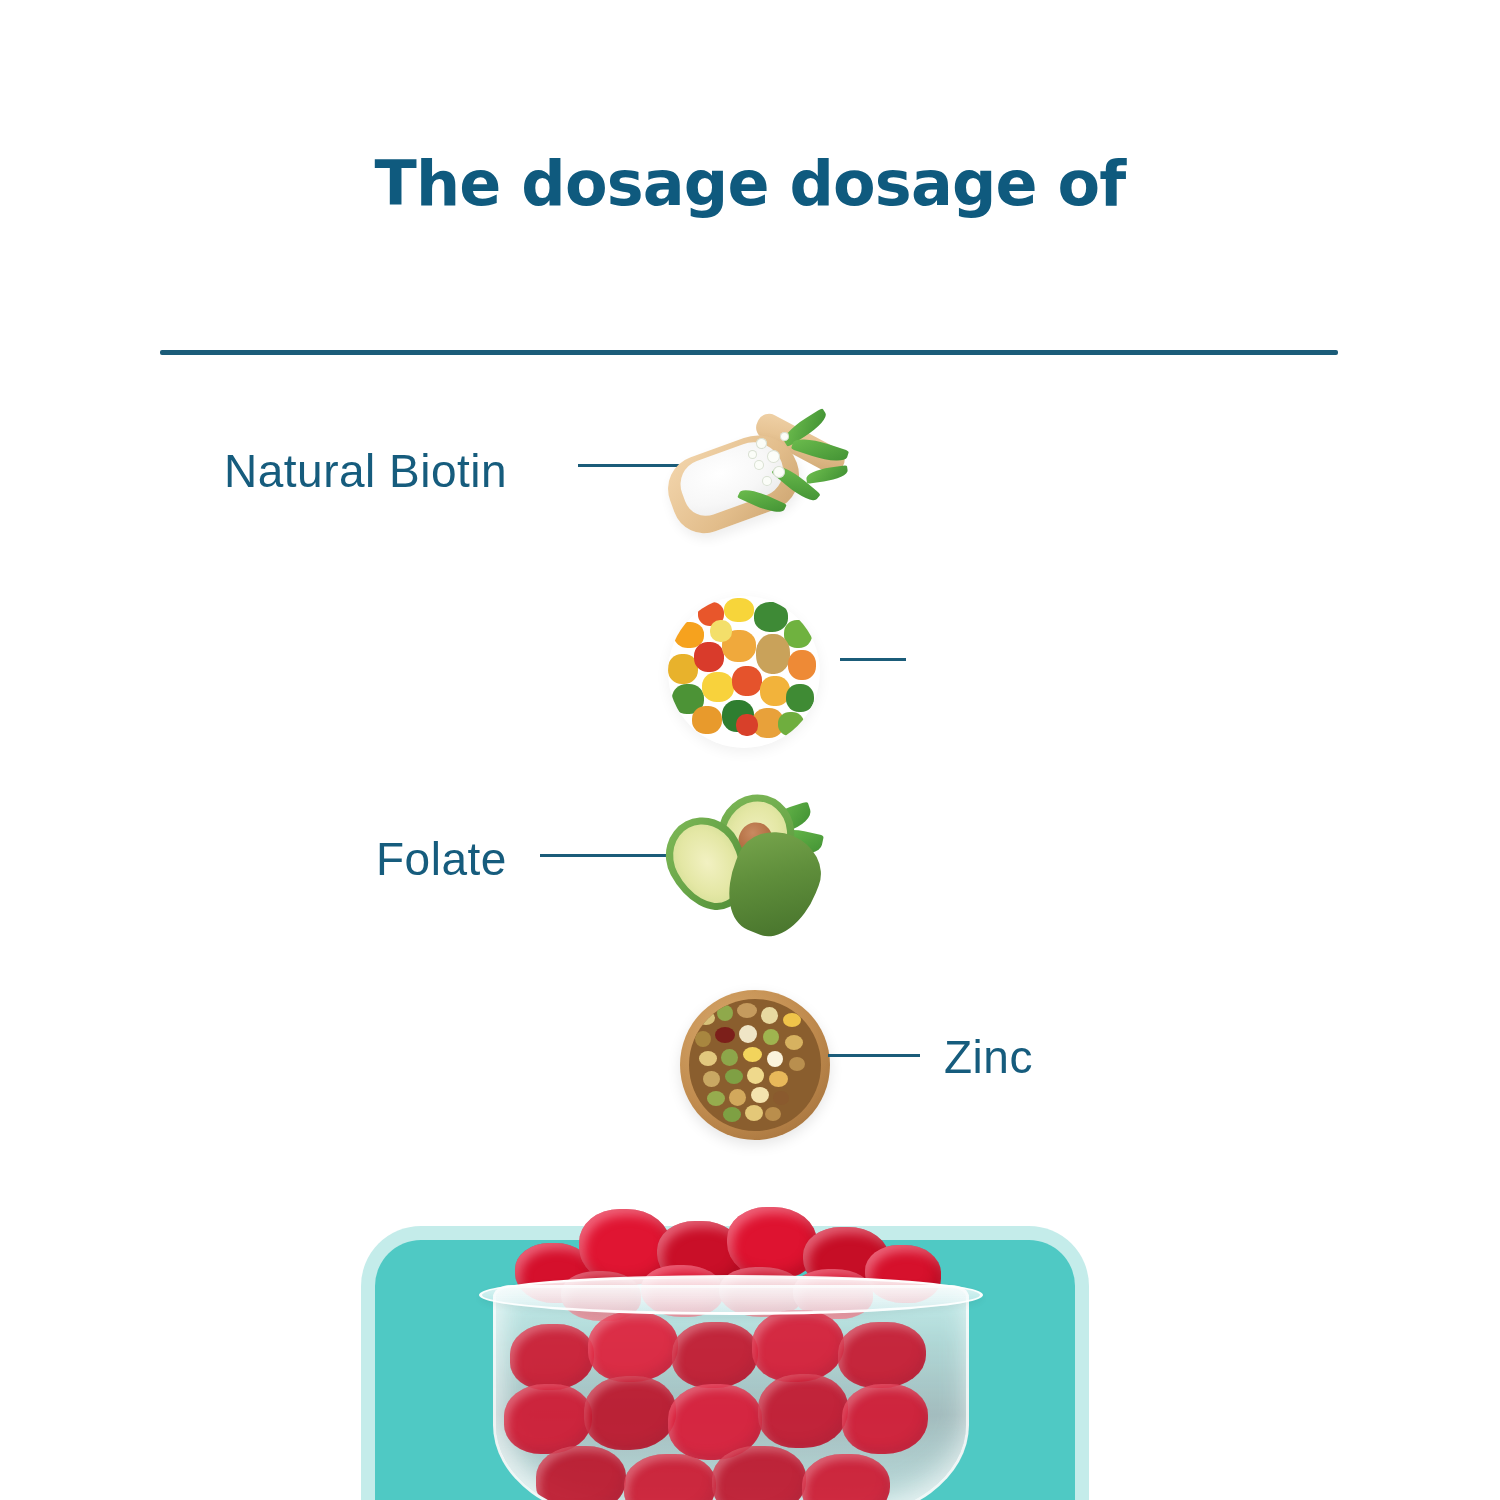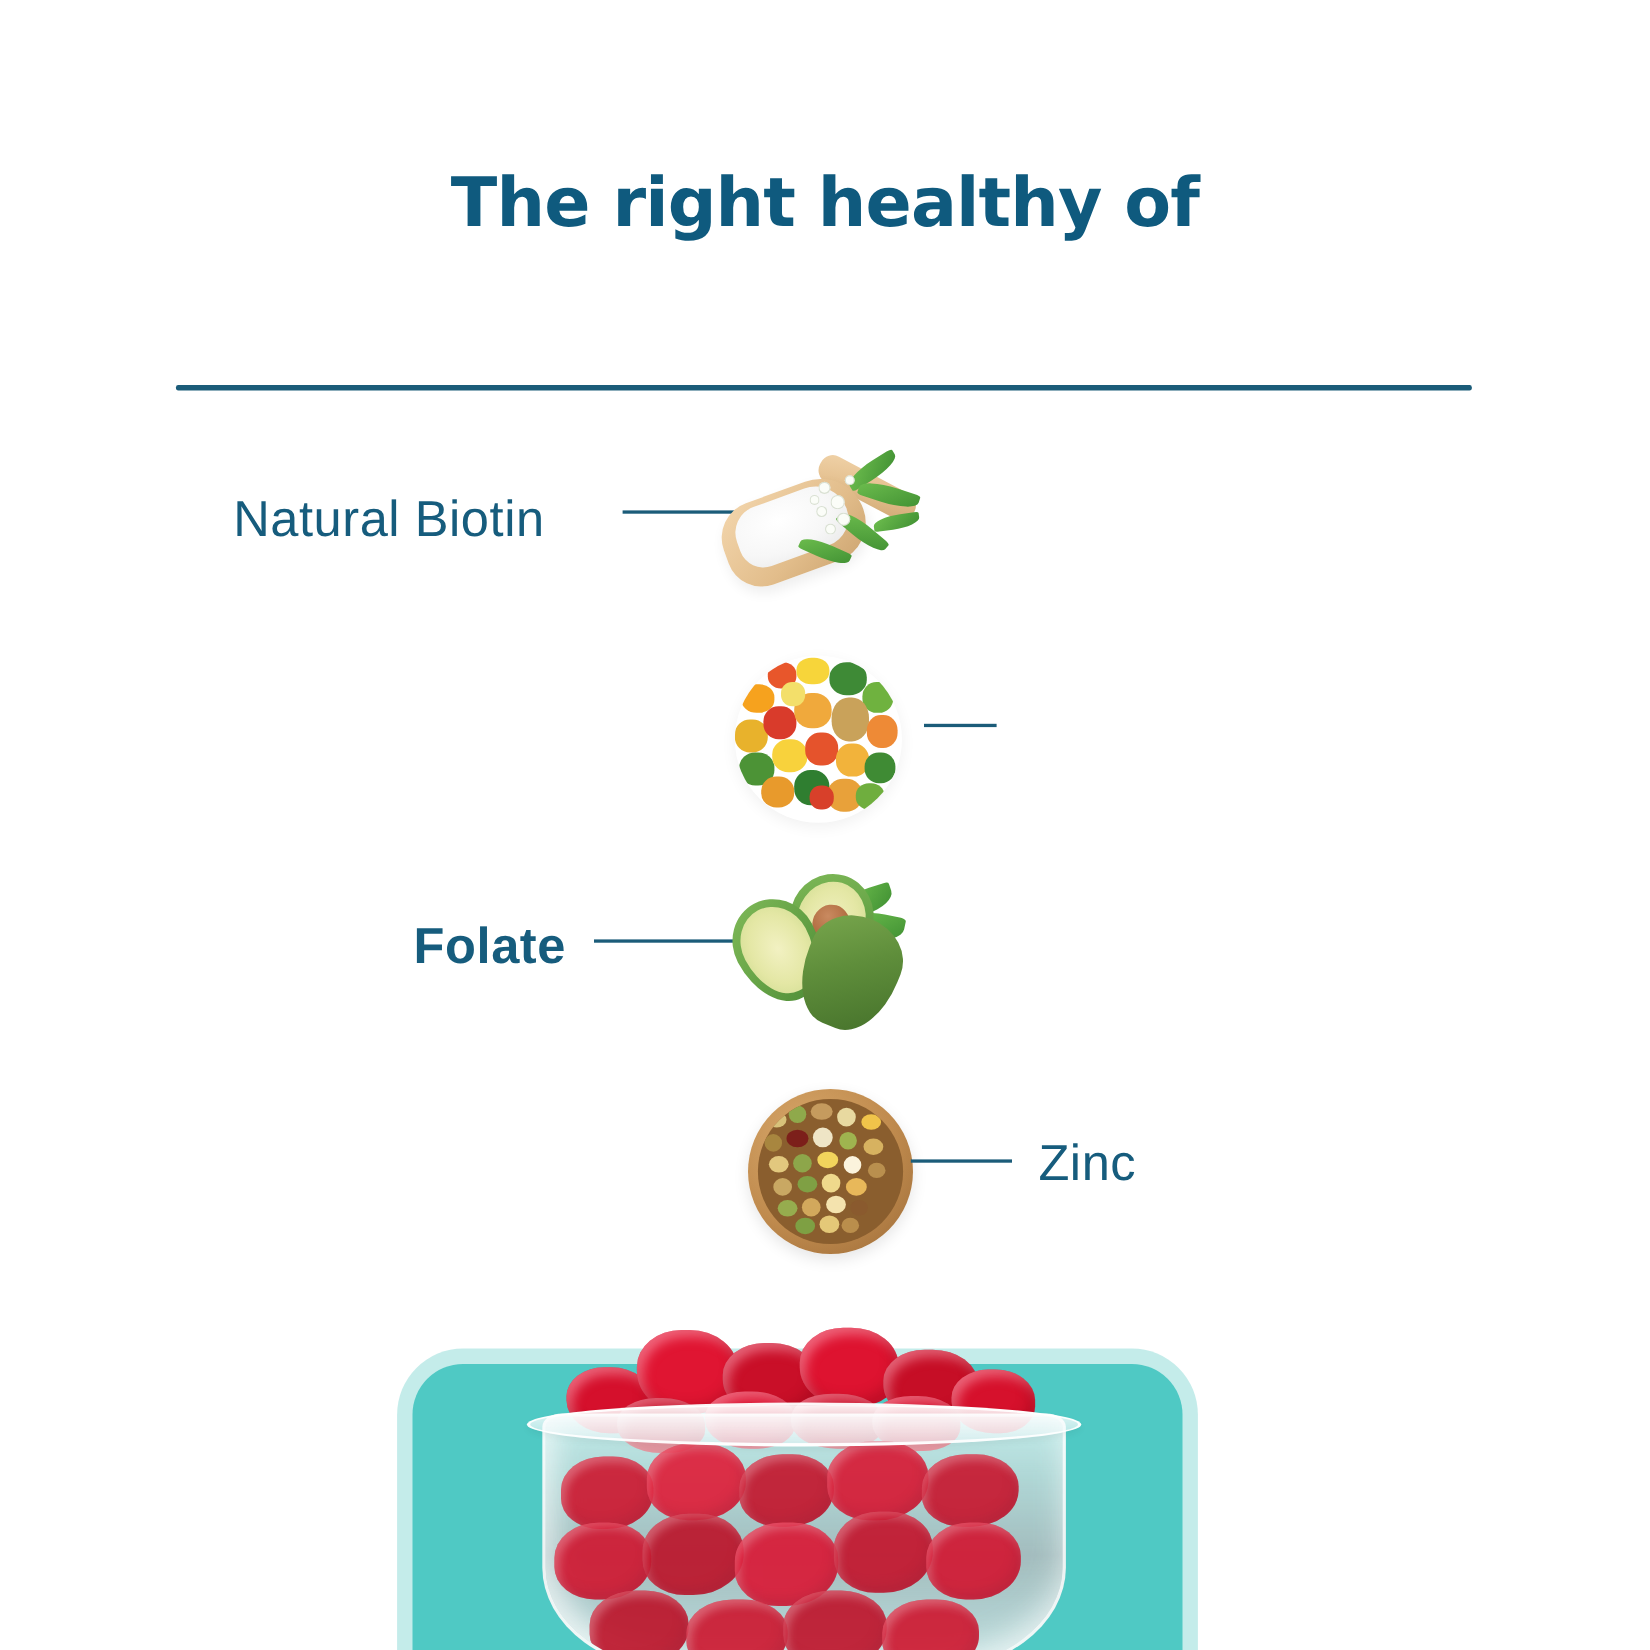--- a/index.html
+++ b/index.html
@@ -231,25 +231,25 @@
     box-shadow: inset -4px -6px 10px rgba(150,10,35,0.28),
                 inset 4px 5px 9px rgba(255,190,200,0.40);
   }
 </style>
 </head>
 <body>
 
 <div id="page">
 
   <div class="headline">
-    <span class="line1">The right healthy of</span>
+    <span class="line1">The dosage dosage of</span>
   </div>
   <div class="title-divider"></div>
 
-  <div class="row" style="left:0; top:400px; width:1268px;">
+  <div class="row" style="left:12px; top:400px; width:1268px;">
 
     <div class="row-label" style="left:212px; top:48px;">Natural Biotin</div>
 
     <div class="leader-line" style="left:566px; top:64px; width:116px;"></div>
 
     <div class="photo scoop-wrap" style="left:648px; top:2px;">
       <div class="scoop-handle"></div>
       <div class="scoop-bowl"></div>
       <div class="scoop-powder"></div>
 
@@ -294,21 +294,21 @@
       <div class="bit" style="left:42px; top:24px; width:22px; height:22px; background:#F3DF6A;"></div>
       <div class="bit" style="left:68px; top:118px;width:22px; height:22px; background:#D8402A;"></div>
     </div>
 
     <div class="leader-line" style="left:840px; top:68px; width:66px;"></div>
 
   </div>
 
   <div class="row" style="left:0; top:790px; width:1500px;">
 
-    <div class="row-label" style="left:376px; top:46px;font-weight:bold;">Folate</div>
+    <div class="row-label" style="left:376px; top:46px;">Folate</div>
 
     <div class="leader-line" style="left:540px; top:64px; width:142px;"></div>
 
     <div class="photo avo-wrap" style="left:668px; top:4px;">
       <div class="leaf" style="left:98px; top:14px; width:46px; height:22px; transform:rotate(-18deg);"></div>
       <div class="leaf" style="left:104px;top:36px; width:50px; height:24px; transform:rotate(12deg);"></div>
 
       <div class="avo-half" style="left:48px; top:0px; transform:rotate(16deg);">
         <div class="avo-flesh"></div>
         <div class="avo-pit" style="left:22px; top:28px;"></div>

